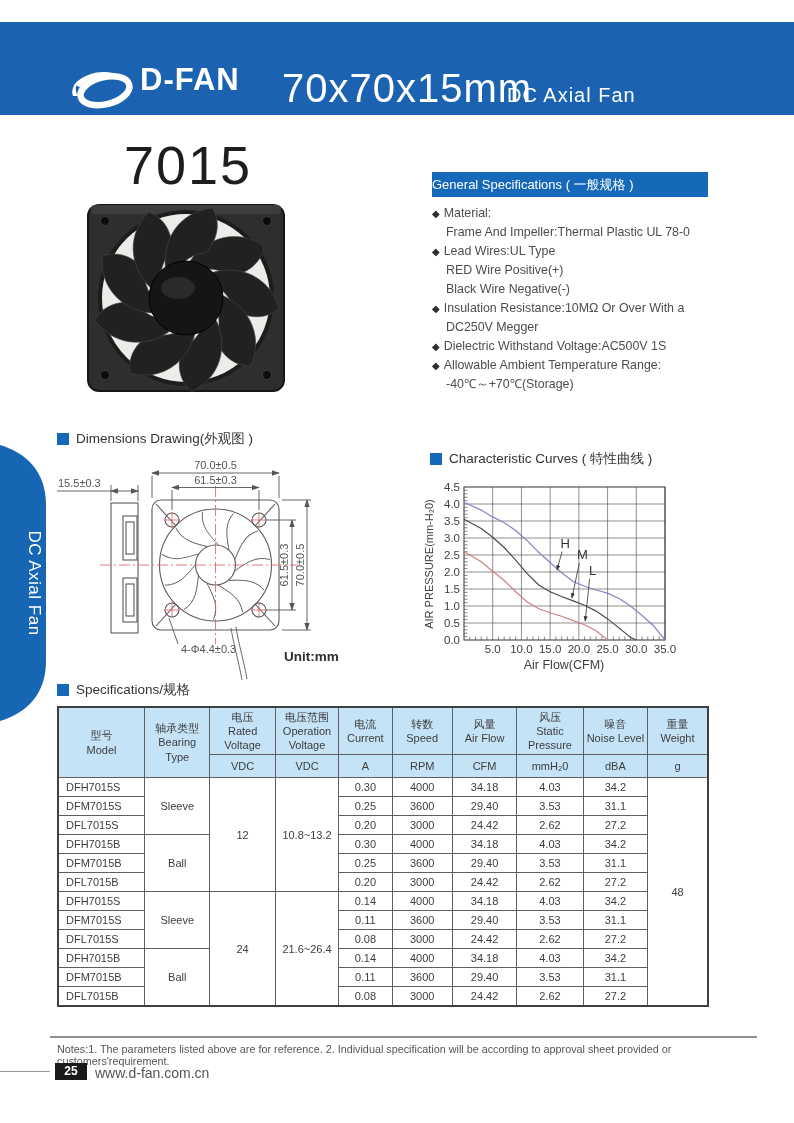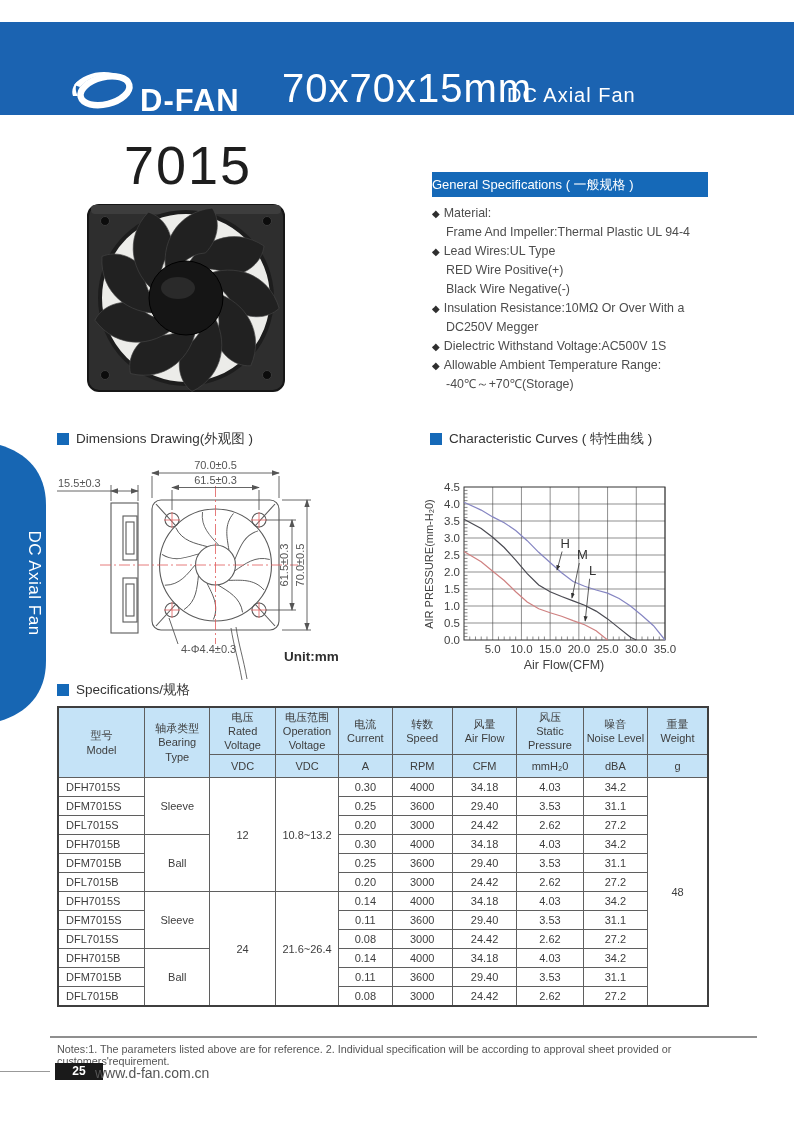--- a/index.html
+++ b/index.html
@@ -1,21 +1,21 @@
 <!DOCTYPE html>
 <html><head>
 <meta charset="utf-8">
 <style>
   html,body{margin:0;padding:0;background:#e8e8e8;}
   .page{position:relative;width:794px;height:1123px;background:#ffffff;margin:0 auto;
         font-family:"Liberation Sans",sans-serif;overflow:hidden;color:#3d3d3d;}
   
   .topbar{position:absolute;left:0;top:22px;width:794px;height:93px;background:#1b63b1;}
   .brand-mark{position:absolute;left:72px;top:47px;}
-  .brand-text{position:absolute;left:140px;top:61px;font-size:31px;font-weight:bold;color:#fff;letter-spacing:1px;}
+  .brand-text{position:absolute;left:140px;top:40px;font-size:31px;font-weight:bold;color:#fff;letter-spacing:1px;}
   .hd-title{position:absolute;left:282px;top:44px;font-size:40px;color:#fff;letter-spacing:1px;}
   .hd-sub{position:absolute;left:507px;top:62px;font-size:20px;color:#fff;letter-spacing:1px;}
   
   .side-tab{position:absolute;left:0;top:443px;}
   
   .model-title{position:absolute;left:118px;top:134px;width:140px;text-align:center;
                font-size:54px;color:#1e1e1e;letter-spacing:2px;}
   .photo{position:absolute;left:85px;top:197px;}
   
   .gs-panel{position:absolute;left:432px;top:172px;width:276px;}
@@ -37,21 +37,21 @@
   table{border:2px solid #3f3f3f;}
   thead th{background:#c5e3f7;font-weight:normal;line-height:1.3;}
   thead tr.mainrow th{height:46px;}
   thead tr.unitrow th{height:22px;}
   tbody td{height:18px;}
   tbody td:first-child{text-align:left;padding-left:7px;}
   
   .notes-line{position:absolute;left:50px;top:1036px;width:707px;height:2px;background:#8f8f8f;}
   .notes{position:absolute;left:57px;top:1043px;width:700px;font-size:10.8px;color:#555;}
   .pg-dash{position:absolute;left:0;top:1071px;width:50px;height:1px;background:#999;}
-  .pg-badge{position:absolute;left:55px;top:1063px;width:48px;height:17px;background:#1a1a1a;color:#fff;
+  .pg-badge{position:absolute;left:55px;top:1063px;width:32px;height:17px;background:#1a1a1a;color:#fff;
             font-size:12px;font-weight:bold;text-align:center;line-height:17px;}
   .site-url{position:absolute;left:95px;top:1065px;font-size:14px;color:#555;}
 </style>
 </head>
 <body>
 
 <div class="page">
 
   <div class="topbar">
     <svg class="brand-mark" width="64" height="44" viewBox="0 0 64 44">
@@ -97,37 +97,37 @@
     <circle cx="20" cy="24" r="4.5" fill="#0c0c0c" stroke="#3a3a3a"></circle>
     <circle cx="182" cy="24" r="4.5" fill="#0c0c0c" stroke="#3a3a3a"></circle>
     <circle cx="20" cy="178" r="4.5" fill="#0c0c0c" stroke="#3a3a3a"></circle>
     <circle cx="182" cy="178" r="4.5" fill="#0c0c0c" stroke="#3a3a3a"></circle>
   </svg>
 
   <div class="gs-panel">
     <div class="gs-header">General Specifications ( 一般规格 )</div>
     <div class="gs-list">
         <div class="gs-line"><span class="dia">◆</span><span>Material:</span></div>
-        <div class="gs-line cont"><span>Frame And Impeller:Thermal Plastic UL 94-4</span></div>
+        <div class="gs-line cont"><span>Frame And Impeller:Thermal Plastic UL 78-0</span></div>
         <div class="gs-line"><span class="dia">◆</span><span>Lead Wires:UL Type</span></div>
         <div class="gs-line cont"><span>RED Wire Positive(+)</span></div>
         <div class="gs-line cont"><span>Black Wire Negative(-)</span></div>
         <div class="gs-line"><span class="dia">◆</span><span>Insulation Resistance:10MΩ Or Over With a</span></div>
         <div class="gs-line cont"><span>DC250V Megger</span></div>
         <div class="gs-line"><span class="dia">◆</span><span>Dielectric Withstand Voltage:AC500V 1S</span></div>
         <div class="gs-line"><span class="dia">◆</span><span>Allowable Ambient Temperature Range:</span></div>
         <div class="gs-line cont"><span>-40℃～+70℃(Storage)</span></div>
       </div>
   </div>
 
   <div class="sec-hd" style="left:57px;top:430px;justify-content:flex-end;">
     <span class="sec-sq"></span>
     <span>Dimensions Drawing(外观图 )</span>
   </div>
-  <div class="sec-hd" style="left:430px;top:430px;">
+  <div class="sec-hd" style="left:430px;top:450px;">
     <span class="sec-sq"></span>
     <span>Characteristic Curves ( 特性曲线 )</span>
   </div>
 
   <svg style="position:absolute;left:48px;top:452px;" width="365" height="240" viewBox="0 0 365 240">
     <defs>
       <marker id="da" markerWidth="9" markerHeight="8" refX="8" refY="3" orient="auto-start-reverse">
         <path d="M0,0 L9,3 L0,6 Z" fill="#555"></path>
       </marker>
       <path id="db" d="M3,-20 C-5,-29 -15,-38 -13,-53"></path>

